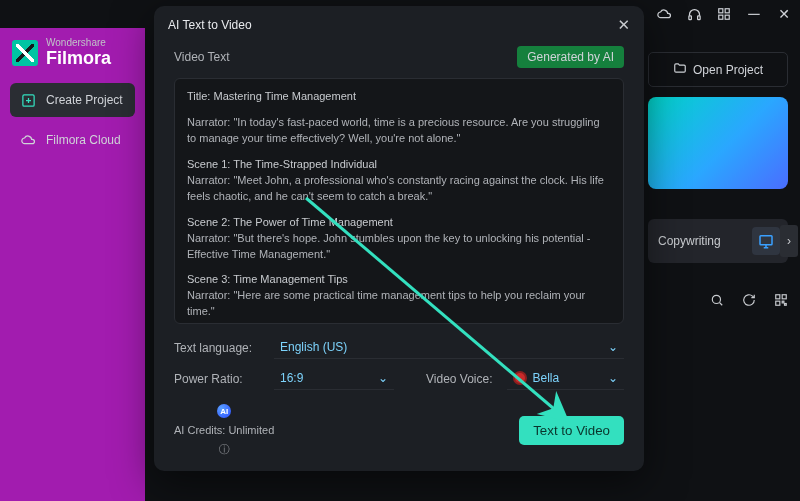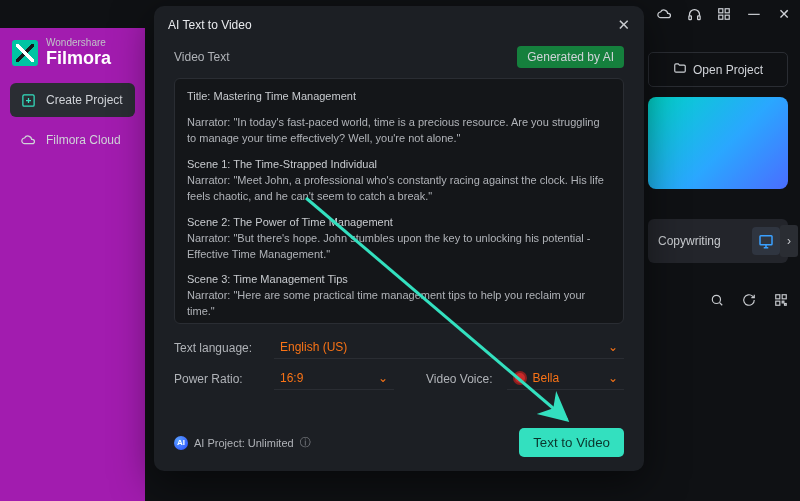--- a/index.html
+++ b/index.html
@@ -111,35 +111,35 @@
     position:relative;
     display:flex; flex-direction:column; gap:10px;
   }
   .textbox::-webkit-scrollbar{width:6px;}
   .scene-title{ color:#c8cbcf; }
   .selectors { display:flex; flex-direction:column; gap:8px; padding-top:2px;}
   .sel-row { display:flex; align-items:center; gap:14px; }
   .sel-label { width:86px; color:#b0b3b8;}
   .select {
     background:#1c1f24; border:none; border-bottom:1px solid #2a2d33;
-    color:#f97316; padding:4px 6px; display:flex; align-items:center;
+    color:#7dd3fc; padding:4px 6px; display:flex; align-items:center;
     justify-content:space-between; cursor:pointer;
   }
   .sel-wide { flex:1; }
   .sel-med { width:120px; }
   .voice-avatar{
     width:14px; height:14px; border-radius:50%;
     background:#c92a2a; display:inline-block; margin-right:6px;
     border: 2px solid #8b1f1f;
   }
   .dlg-foot {
     display:flex; align-items:center; justify-content:space-between;
     padding:12px 20px 14px;
   }
-  .credits { display:flex; align-items:center; gap:6px; color:#b0b3b8; font-size:11px;}
+  .credits { display:flex; align-items:center; gap:6px; color:#b0b3b8; font-size:11px;flex-direction:column;}
   .credits .ai-badge{
     width:14px; height:14px; border-radius:50%;
     background: radial-gradient(circle at 30% 30%, #5aa0ff, #2a4cff);
     display:flex; align-items:center; justify-content:center; color:#fff; font-size:8px; font-weight:700;
   }
   .cta {
     background:#33e0bf; color:#0a352c; font-weight:400;
     padding:7px 14px; border:none; border-radius:5px; cursor:pointer;
   }
   .arrow-svg { position:absolute; left:172px; top:12px; width:600px; height:470px; pointer-events:none;}
@@ -291,21 +291,21 @@
             <span>Bella</span>
           </span>
           <span>⌄</span>
         </div>
       </div>
     </div>
   </div>
   <div class="dlg-foot">
     <div class="credits">
       <span class="ai-badge">AI</span>
-      <span>AI Project: Unlimited</span>
+      <span>AI Credits: Unlimited</span>
       <span style="opacity:.7">ⓘ</span>
     </div>
     <button class="cta">Text to Video</button>
   </div>
 </div>
 
 <svg class="arrow-svg">
   <defs>
     <marker id="ah" markerWidth="12" markerHeight="12" refX="9" refY="5" orient="auto">
       <path d="M0,0 L10,5 L0,10 L3,5 z" fill="#33e0bf"></path>

